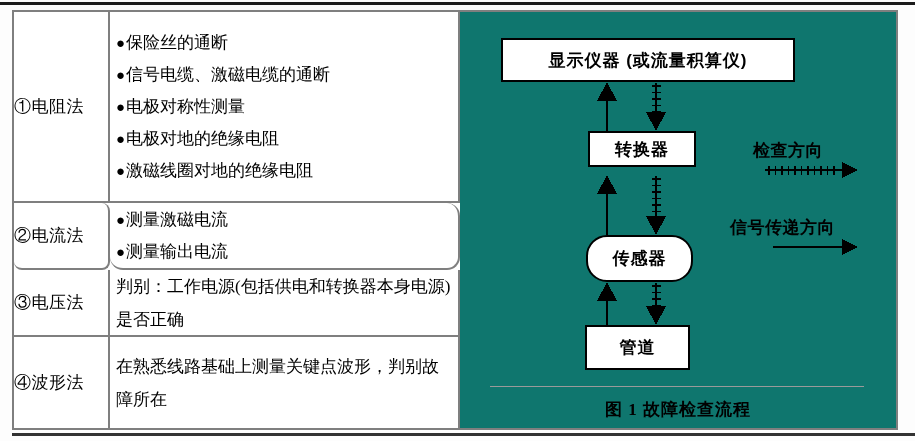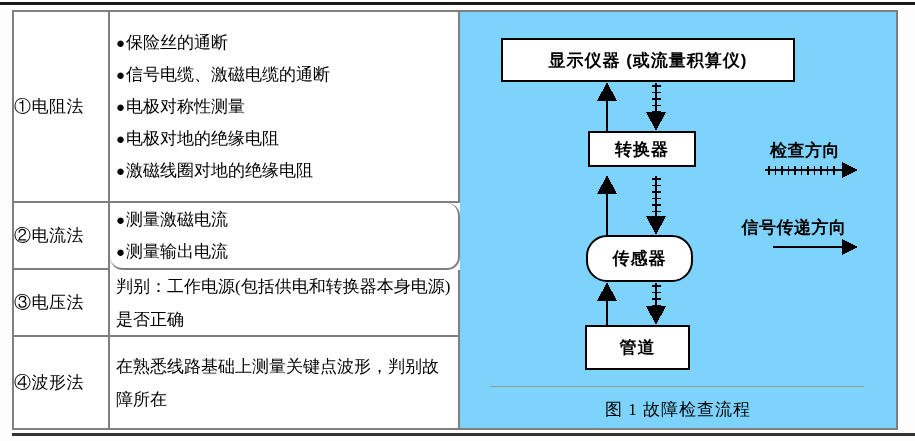--- a/index.html
+++ b/index.html
@@ -27,45 +27,45 @@
     grid-column:2;border-right:2px solid #7f7f7f;border-bottom:2px solid #7f7f7f;
     display:flex;flex-direction:column;justify-content:center;
     padding:0 4px 0 6px;font-size:17px;
   }
   .r4{border-bottom:none;}
   .bline{line-height:32px;white-space:nowrap;}
   .bullet{font-size:15px;margin-right:1px;}
   .ptext{line-height:33px;}
 
   .figure-cell{
-    grid-column:3;grid-row:1/5;position:relative;background:#7dd3fc;
+    grid-column:3;grid-row:1/5;position:relative;background:#0f766e;
   }
   .arrow-svg{position:absolute;left:0;top:0;}
   .fbox{
     position:absolute;box-sizing:border-box;border:2px solid #000;background:#fff;
     display:flex;align-items:center;justify-content:center;
     font-family:"Liberation Sans","DejaVu Sans",sans-serif;font-weight:bold;
     font-size:17px;letter-spacing:1px;white-space:nowrap;
   }
   .fbox-display{left:41px;top:26px;width:294px;height:44px;}
   .fbox-converter{left:128px;top:119px;width:108px;height:36px;}
   .fbox-sensor{left:126px;top:223px;width:107px;height:47px;border-radius:21px;}
   .fbox-pipe{left:125px;top:313px;width:105px;height:45px;}
 
   .legend-label{
     position:absolute;font-family:"Liberation Sans","DejaVu Sans",sans-serif;
-    font-weight:bold;font-size:17px;text-align:center;white-space:nowrap;letter-spacing:0.5px;
+    font-weight:bold;font-size:17px;white-space:nowrap;letter-spacing:0.5px;
   }
   .legend-check{left:293px;top:127px;width:104px;}
   .legend-signal{left:270px;top:204px;width:128px;}
 
   .cap-rule{position:absolute;left:30px;top:374px;width:374px;height:1px;background:#9a9a9a;}
   .caption{
     position:absolute;left:0;top:386px;width:100%;text-align:center;
-    font-size:17px;letter-spacing:1px;
+    font-size:17px;letter-spacing:1px;font-weight:bold;
   }
 </style>
 </head>
 <body>
 
 <div class="page">
 
   <div class="rule-top"></div>
 
   <div class="doc-table">
@@ -74,21 +74,21 @@
       <span>①电阻法</span>
     </div>
     <div class="cell content" style="grid-row:1;">
       <div class="bline"><span class="bullet">●</span><span>保险丝的通断</span></div>
       <div class="bline"><span class="bullet">●</span><span>信号电缆、激磁电缆的通断</span></div>
       <div class="bline"><span class="bullet">●</span><span>电极对称性测量</span></div>
       <div class="bline"><span class="bullet">●</span><span>电极对地的绝缘电阻</span></div>
       <div class="bline"><span class="bullet">●</span><span>激磁线圈对地的绝缘电阻</span></div>
     </div>
 
-    <div class="cell method" style="grid-row:2;">
+    <div class="cell method" style="grid-row:2;border-radius:8px;">
       <span>②电流法</span>
     </div>
     <div class="cell content" style="grid-row:2;border-radius:13px;">
       <div class="bline"><span class="bullet">●</span><span>测量激磁电流</span></div>
       <div class="bline"><span class="bullet">●</span><span>测量输出电流</span></div>
     </div>
 
     <div class="cell method" style="grid-row:3;">
       <span>③电压法</span>
     </div>

